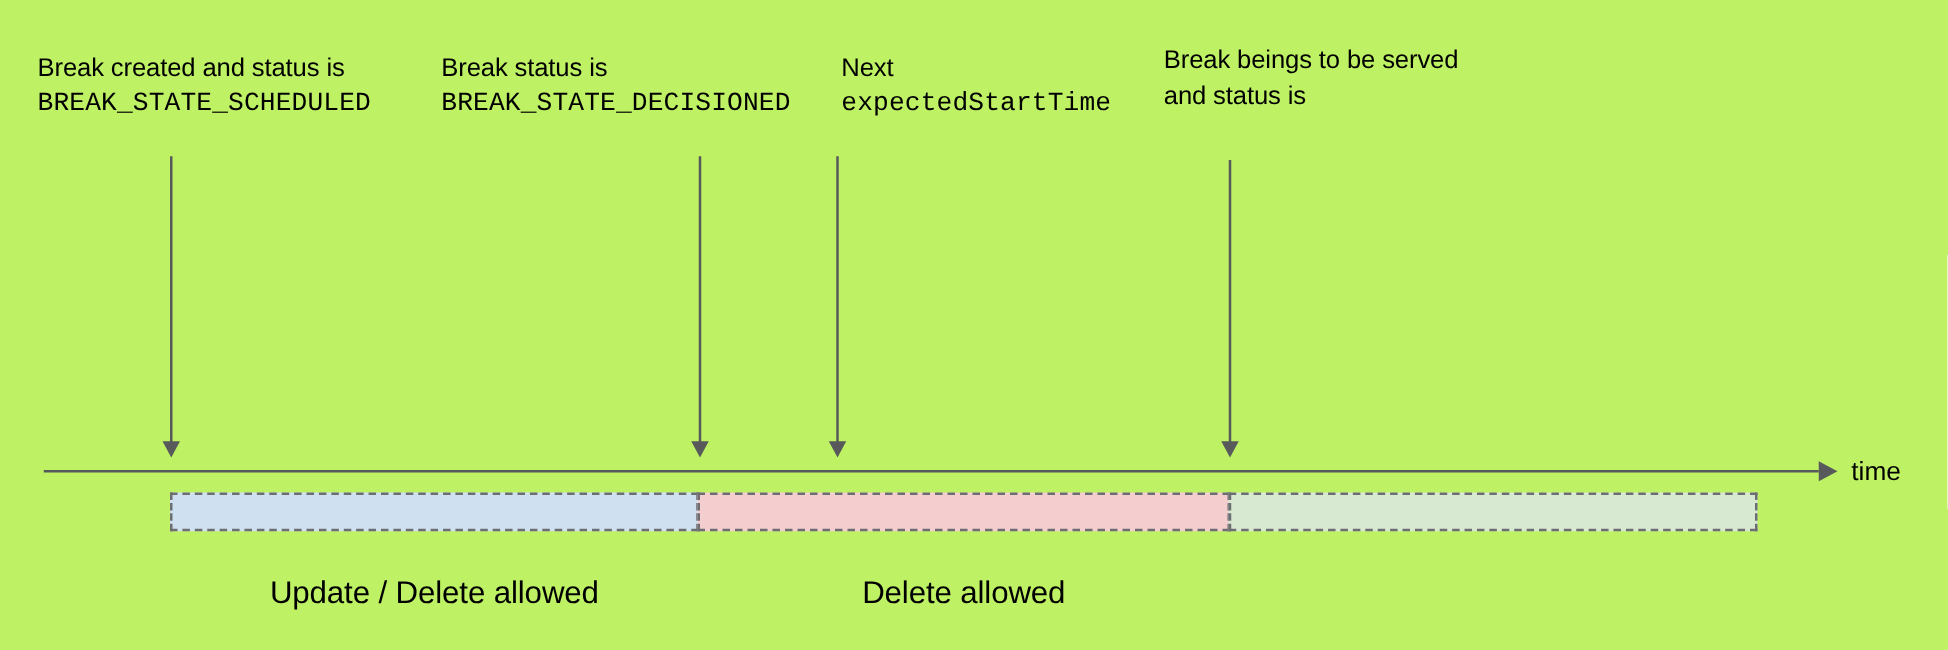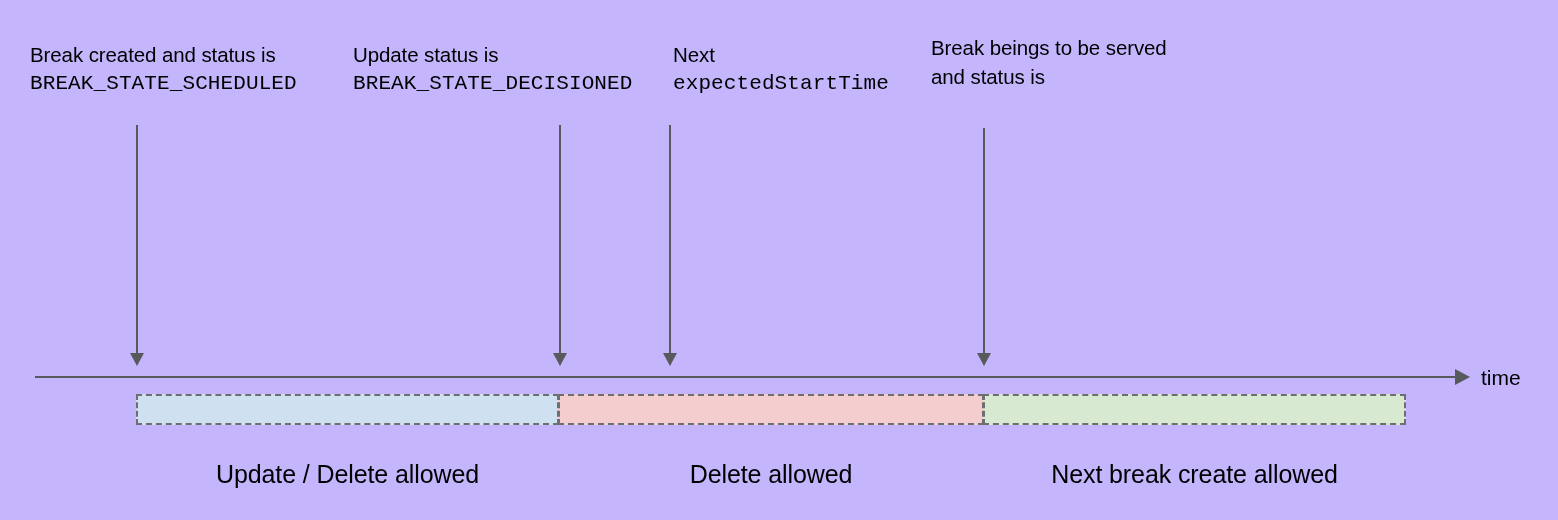--- a/index.html
+++ b/index.html
@@ -8,21 +8,21 @@
     background: #ffffff;
   }
   body {
     font-family: "Liberation Sans", sans-serif;
     -webkit-font-smoothing: antialiased;
   }
   #canvas {
     position: relative;
     width: 1558px;
     height: 520px;
-    background: #c4b5fd;
+    background: #bef264;
     overflow: hidden;
   }
 
   
   .annot {
     position: absolute;
     color: #000000;
     line-height: 29px;
     white-space: nowrap;
   }
@@ -107,21 +107,21 @@
 <body>
 
 <div id="canvas">
 
   <div class="annot" style="left:30px; top:40px;">
     <span class="ln">Break created and status is</span>
     <span class="ln mono">BREAK_STATE_SCHEDULED</span>
   </div>
 
   <div class="annot" style="left:353px; top:40px;">
-    <span class="ln">Update status is</span>
+    <span class="ln">Break status is</span>
     <span class="ln mono">BREAK_STATE_DECISIONED</span>
   </div>
 
   <div class="annot" style="left:673px; top:40px;">
     <span class="ln">Next</span>
     <span class="ln mono">expectedStartTime</span>
   </div>
 
   <div class="annot" style="left:931px; top:33px;">
     <span class="ln">Break beings to be served</span>
@@ -151,15 +151,14 @@
   <div id="axis-line" style="left:35px; top:376px; width:1420px;"></div>
   <div id="axis-head" style="left:1455px; top:369px;"></div>
   <div id="axis-label" style="left:1481px; top:366px;text-align:right;">time</div>
 
   <div class="phase-bar" style="left:136px; width:423px; background:#cfe0f0;"></div>
   <div class="phase-bar" style="left:558px; width:426px; background:#f4cdce;"></div>
   <div class="phase-bar" style="left:983px; width:423px; background:#d8e9d2;"></div>
 
   <div class="caption" style="left:136px; width:423px; top:460px;">Update / Delete allowed</div>
   <div class="caption" style="left:558px; width:426px; top:460px;">Delete allowed</div>
-  <div class="caption" style="left:983px; width:423px; top:460px;">Next break create allowed</div>
 
 </div>
 
 </body></html>

